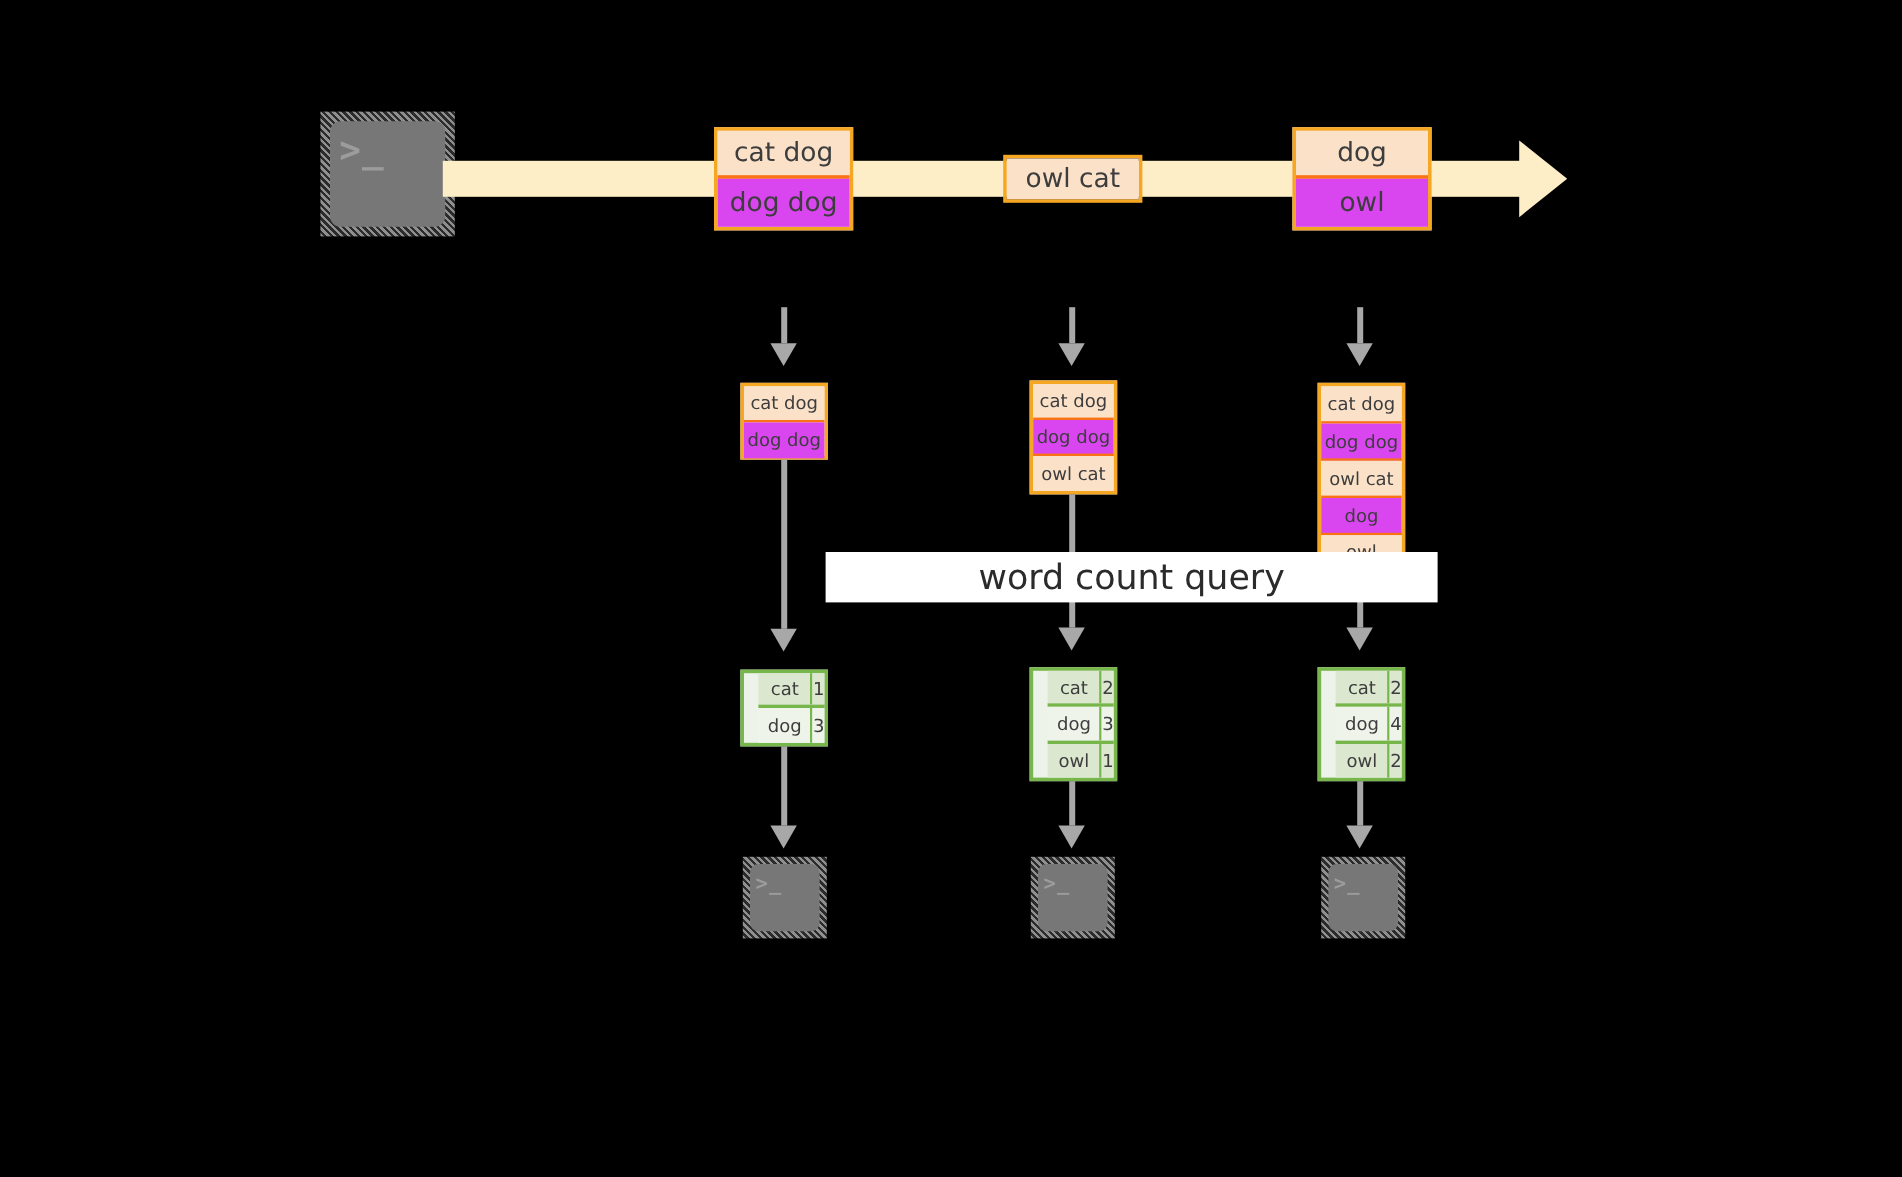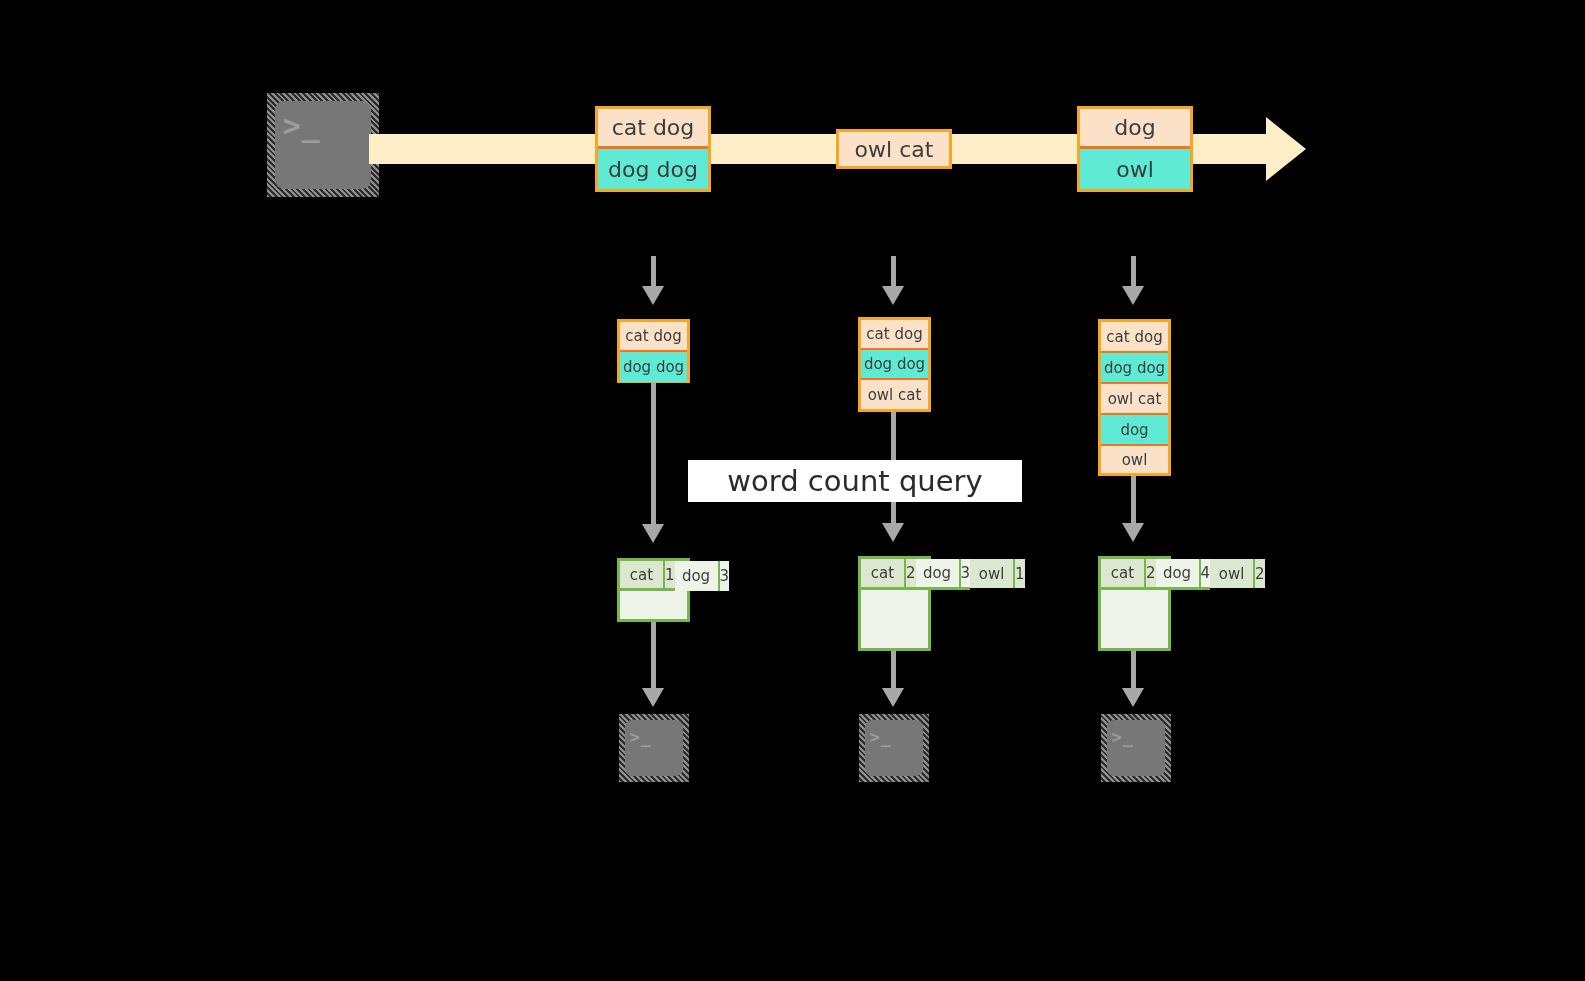--- a/index.html
+++ b/index.html
@@ -56,29 +56,29 @@
   }
   .recbox .cell{
     box-sizing:border-box;
     display:flex;align-items:center;justify-content:center;
     color:#3d3d3d;
     border-bottom:3px solid #f97316;
     white-space:nowrap;
   }
   .recbox .cell:last-child{border-bottom:none;}
   .recbox .cell.dark{background:#fae1c8;}
-  .recbox .cell.light{background:#5eead4;}
+  .recbox .cell.light{background:#d946ef;}
 
   
   .greenbox{
     position:absolute;
     border:3px solid #77b64a;
     box-sizing:border-box;
     background:#eef3ea;
-    display:flex;
+    display:flex;flex-direction:column;align-items:flex-end;
   }
   .greenbox .grow{
     display:flex;
     border-bottom:3px solid #77b64a;
     box-sizing:border-box;
   }
   .greenbox .grow:last-child{border-bottom:none;}
   .greenbox .gk,.greenbox .gv{
     box-sizing:border-box;
     display:flex;align-items:center;justify-content:center;
@@ -228,15 +228,15 @@
   </div>
 
   <div class="vline" style="left:1131px;top:651px;height:37px;"></div>
   <div class="vhead" style="left:1122px;top:688px;"></div>
 
   <div class="term small" style="left:1101px;top:714px;width:70px;height:68px;">
     <div class="inner"></div>
     <div class="prompt" style="font-size:17px;">&gt;_</div>
   </div>
 
-  <div class="querylabel" style="left:688px;top:460px;width:334px;height:42px;font-size:29px;">word count query</div>
+  <div class="querylabel" style="left:688px;top:460px;width:510px;height:42px;font-size:29px;">word count query</div>
 
 </div>
 
 </body></html>

